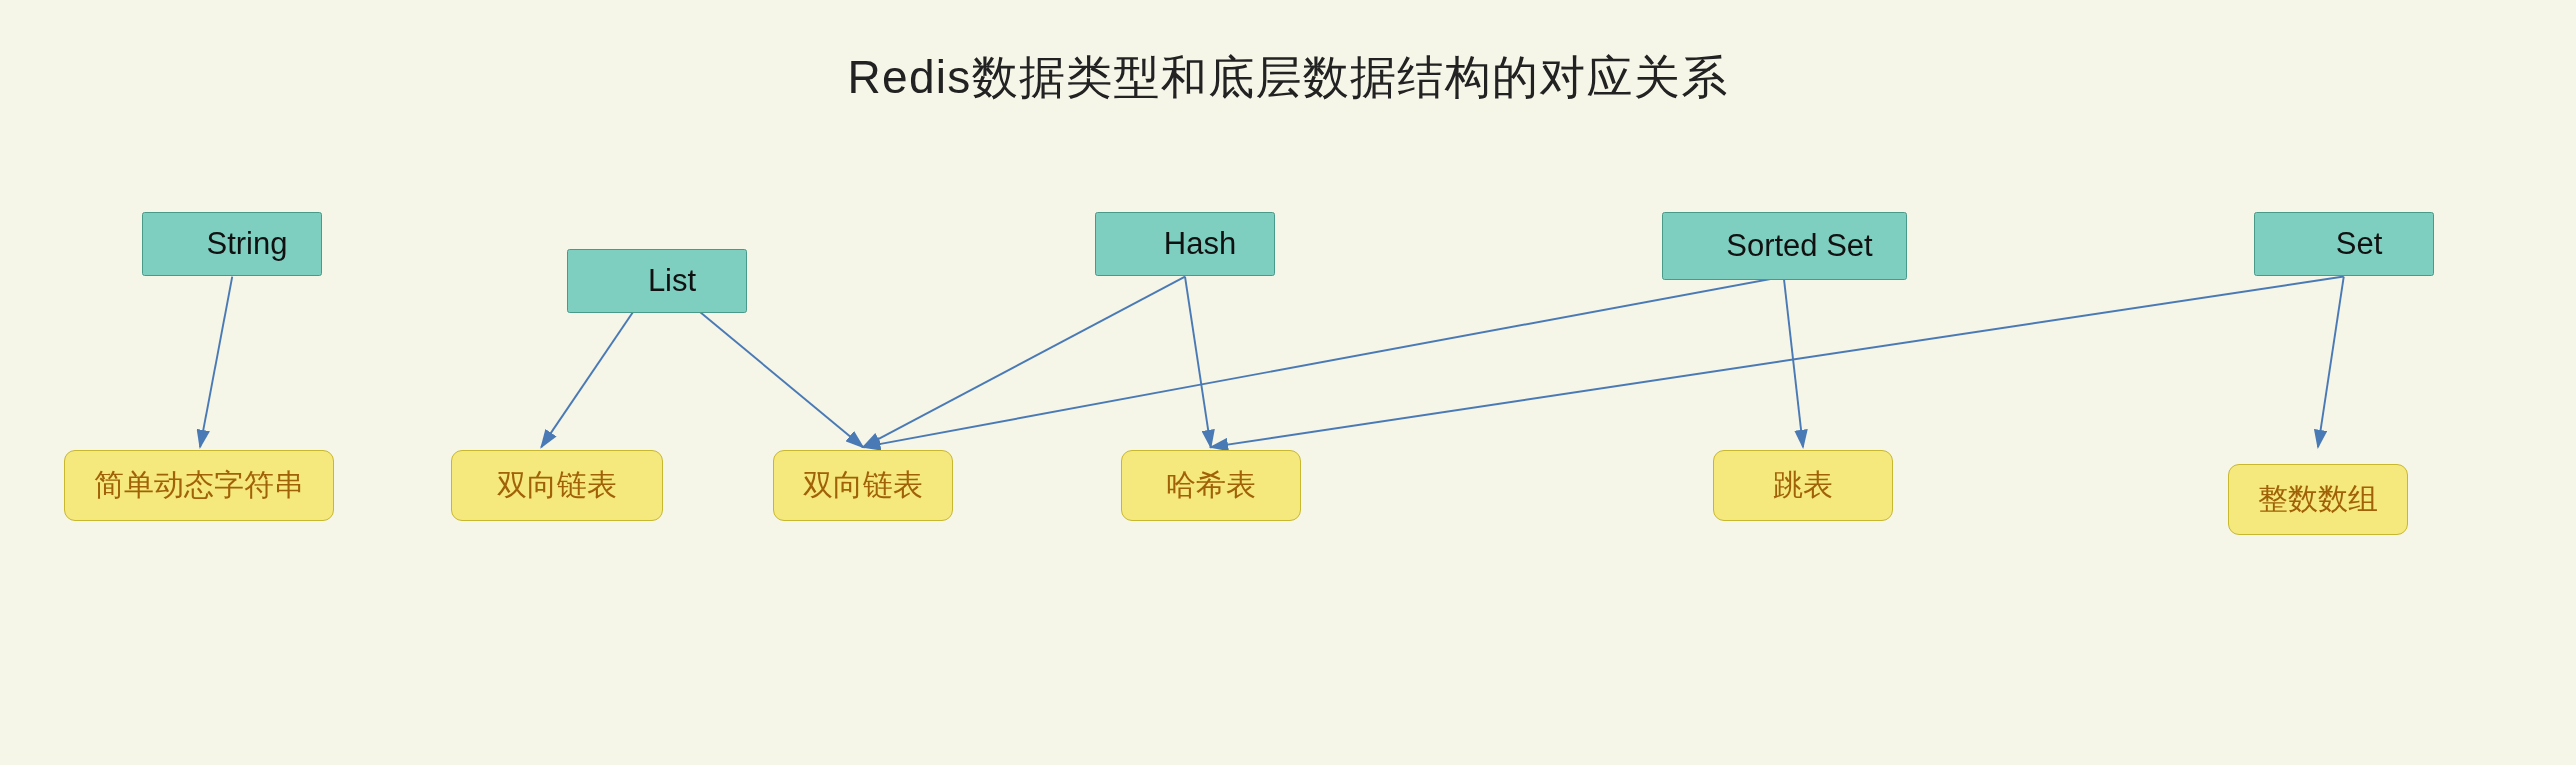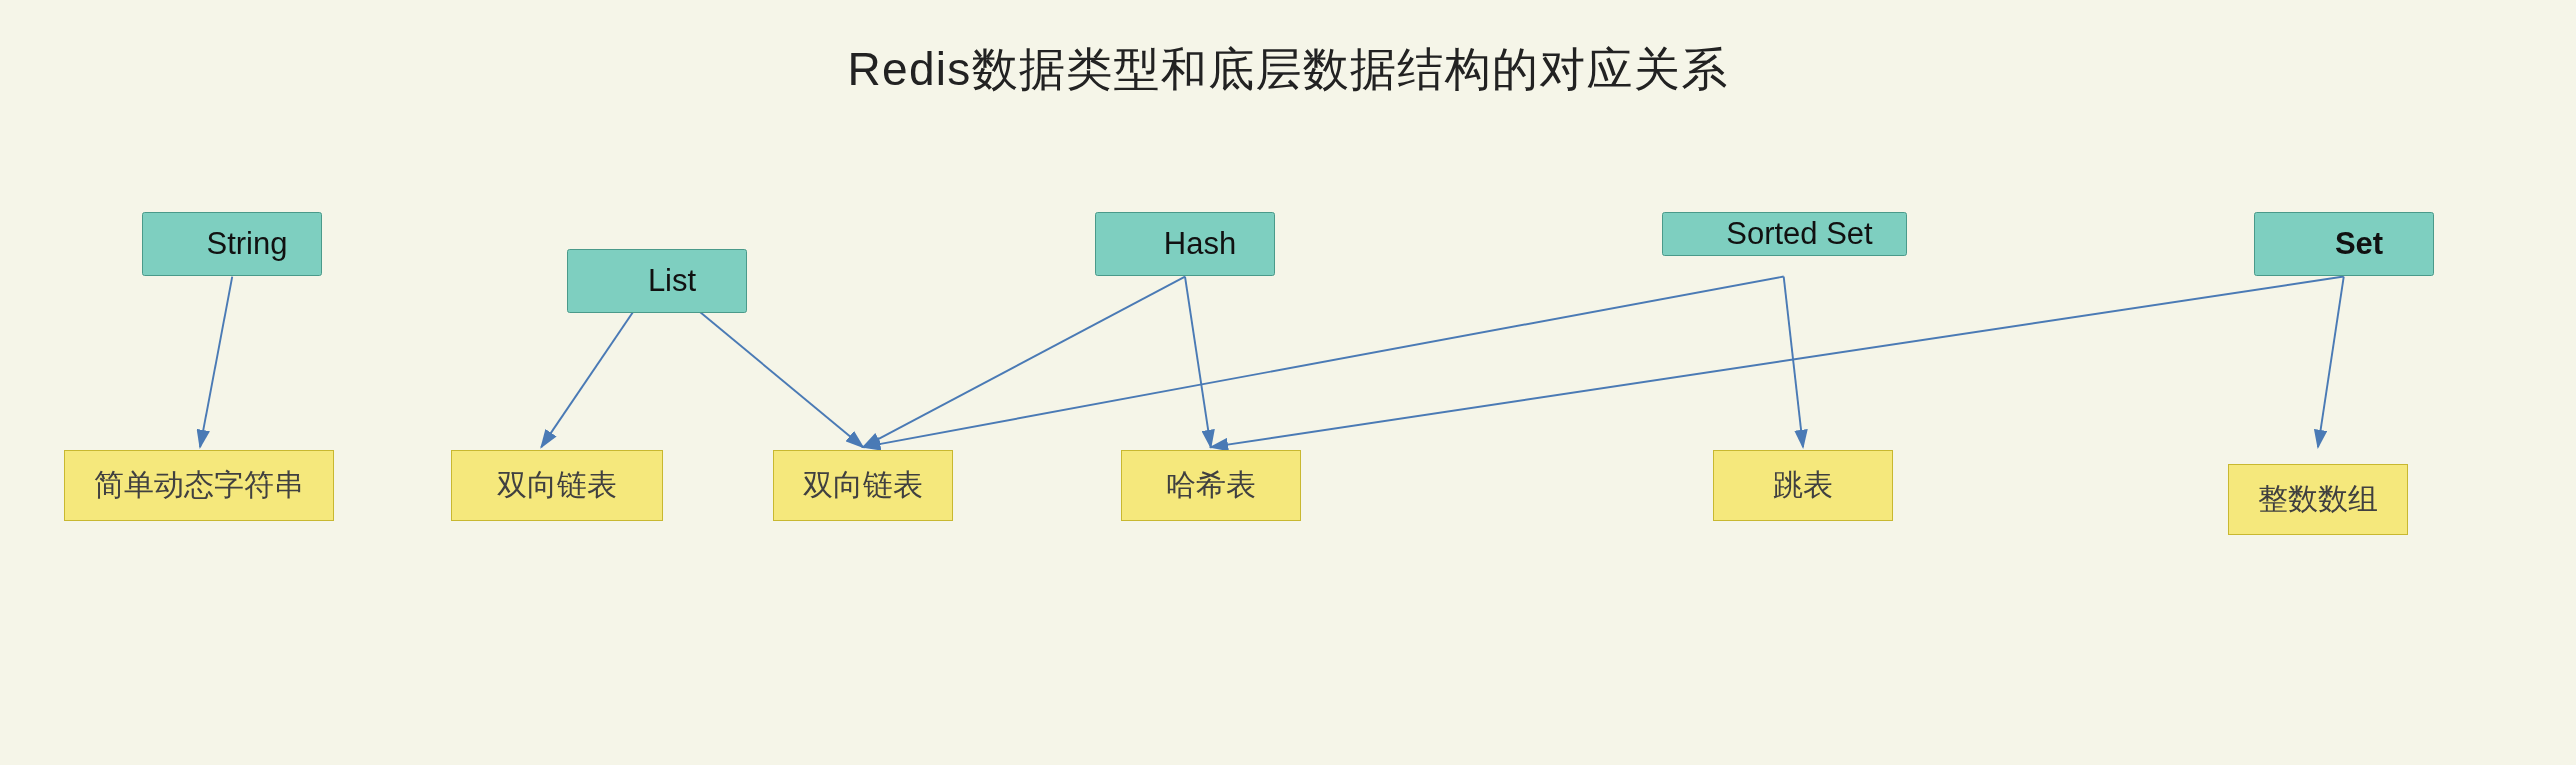--- a/index.html
+++ b/index.html
@@ -13,20 +13,21 @@
       position: relative;
     }
 
     .title {
       text-align: center;
       padding-top: 39px;
       font-size: 46px;
       font-weight: 500;
       color: #222;
       letter-spacing: 1.3px;
+      margin-top: 8px;
     }
 
     .diagram-area {
       position: absolute;
       top: 180px;
       left: 0;
       width: 2576px;
       height: 515px;
     }
 
@@ -43,26 +44,26 @@
       color: #111;
       font-weight: 400;
       padding-left: 30px;
     }
 
     
     .bottom-box {
       position: absolute;
       background-color: #f5e87c;
       border: 1.3px solid #c8b830;
-      border-radius: 0;
+      border-radius: 11px;
       display: flex;
       align-items: center;
       justify-content: center;
       font-size: 30px;
-      color: #404040;
+      color: #a16207;
       font-weight: 400;
     }
 
     svg.arrows {
       position: absolute;
       top: 0;
       left: 0;
       width: 2576px;
       height: 515px;
       pointer-events: none;
@@ -89,22 +90,22 @@
       <line x1="2770" y1="150" x2="1340" y2="415" stroke="#4a7ab5" stroke-width="3" marker-end="url(#arrowhead)"></line>
       <line x1="2770" y1="150" x2="2800" y2="415" stroke="#4a7ab5" stroke-width="3" marker-end="url(#arrowhead)"></line>
       <line x1="3640" y1="150" x2="1880" y2="415" stroke="#4a7ab5" stroke-width="3" marker-end="url(#arrowhead)"></line>
       <line x1="3640" y1="150" x2="3600" y2="415" stroke="#4a7ab5" stroke-width="3" marker-end="url(#arrowhead)"></line>
     </svg>
 
   <div id="boxes-container">
       <div class="top-box" style="left: 142px; top: 32px; width: 180px; height: 64px;">String</div>
       <div class="top-box" style="left: 567px; top: 32px; width: 180px; height: 64px; margin-top: 37px;">List</div>
       <div class="top-box" style="left: 1095px; top: 32px; width: 180px; height: 64px;">Hash</div>
-      <div class="top-box" style="left: 1662px; top: 32px; width: 245px; height: 44px;">Sorted Set</div>
-      <div class="top-box" style="left: 2254px; top: 32px; width: 180px; height: 64px; font-weight: bold;">Set</div>
+      <div class="top-box" style="left: 1662px; top: 32px; width: 245px; height: 68px;">Sorted Set</div>
+      <div class="top-box" style="left: 2254px; top: 32px; width: 180px; height: 64px;">Set</div>
       <div class="bottom-box" style="left: 64px; top: 270px; width: 270px; height: 71px;">简单动态字符串</div>
       <div class="bottom-box" style="left: 451px; top: 270px; width: 212px; height: 71px;">双向链表</div>
       <div class="bottom-box" style="left: 773px; top: 270px; width: 180px; height: 71px;">双向链表</div>
       <div class="bottom-box" style="left: 1121px; top: 270px; width: 180px; height: 71px;">哈希表</div>
       <div class="bottom-box" style="left: 1713px; top: 270px; width: 180px; height: 71px;">跳表</div>
       <div class="bottom-box" style="left: 2228px; top: 284px; width: 180px; height: 71px;">整数数组</div>
     </div>
 </div>
 
 

